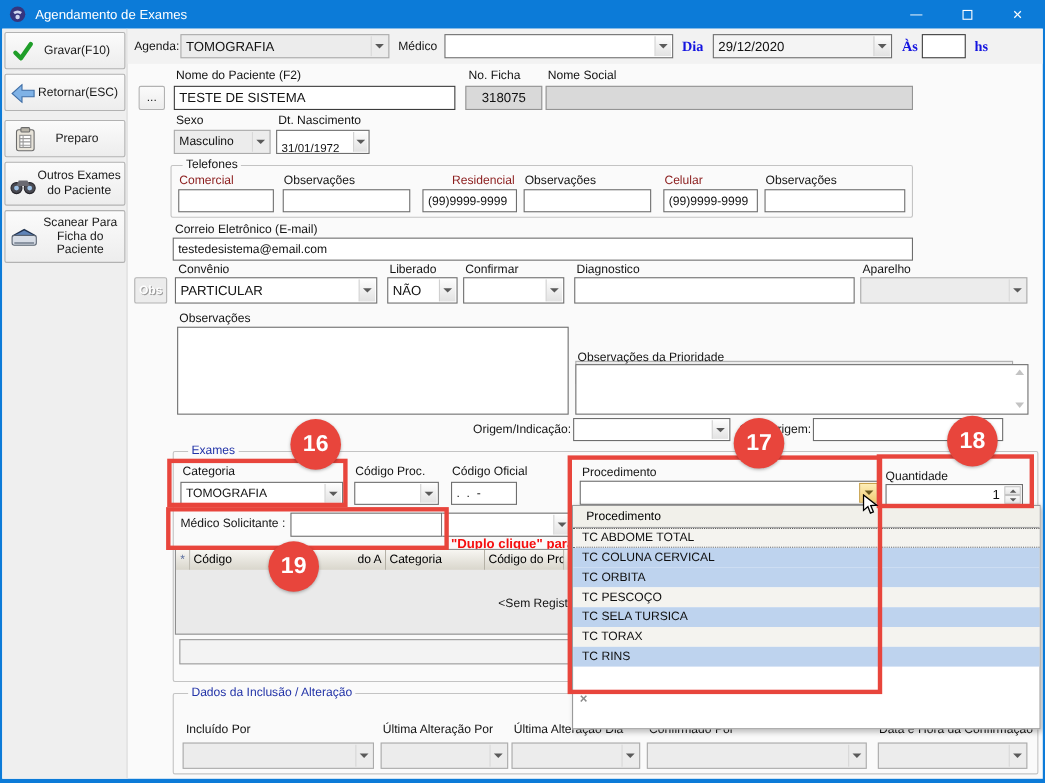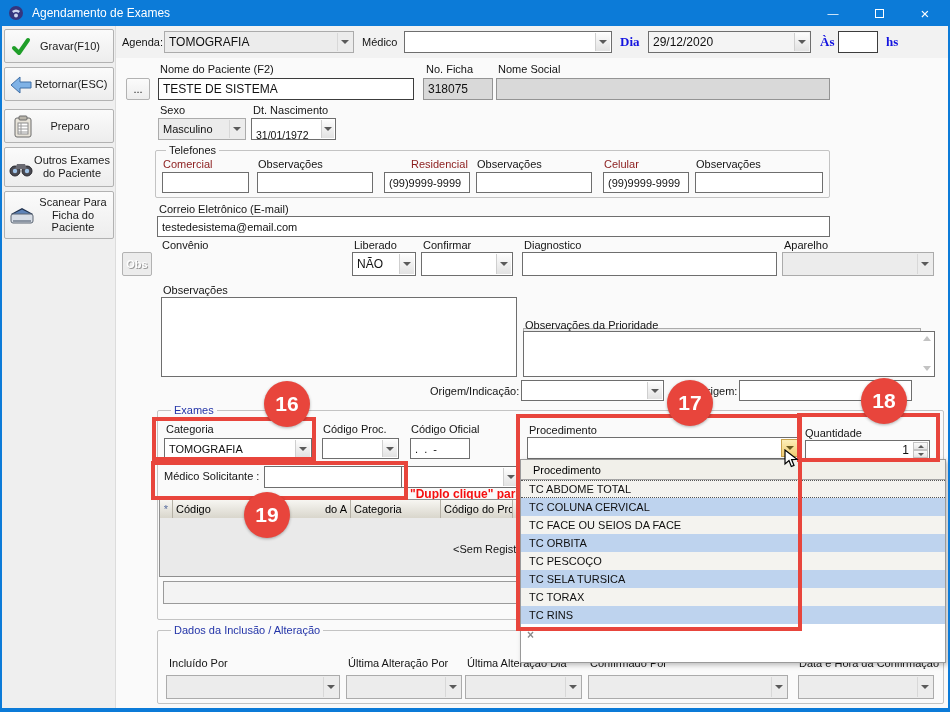--- a/index.html
+++ b/index.html
@@ -130,21 +130,21 @@
   <span class="l l-blue" style="left:884px;top:8px;">hs</span>
 
   <div class="btn" style="left:124px;top:52px;width:24px;height:22px;justify-content:center;">
     <span>...</span>
   </div>
   <span class="l" style="left:158px;top:37px;">Nome do Paciente (F2)</span>
   <div class="in dark" style="left:156px;top:52px;width:256px;height:22px;">
     <span>TESTE DE SISTEMA</span>
   </div>
   <span class="l" style="left:424px;top:37px;">No. Ficha</span>
-  <div class="in sunk" style="left:421px;top:52px;width:70px;height:22px;justify-content:flex-start;">
+  <div class="in sunk" style="left:421px;top:52px;width:70px;height:22px;justify-content:center;">
     <span style="font-size:12px;">318075</span>
   </div>
   <span class="l" style="left:496px;top:37px;">Nome Social</span>
   <div class="in sunk" style="left:494px;top:52px;width:334px;height:22px;">
     <span></span>
   </div>
   <span class="l" style="left:158px;top:78px;">Sexo</span>
   <div class="in cb dis" style="left:156px;top:92px;width:88px;height:22px;">
     <span>Masculino</span>
     <span class="ar">
@@ -188,20 +188,26 @@
 
   <span class="l" style="left:157px;top:177px;">Correio Eletrônico (E-mail)</span>
   <div class="in" style="left:155px;top:190px;width:673px;height:21px;">
     <span>testedesistema@email.com</span>
   </div>
 
   <div class="btn" style="left:120px;top:226px;width:30px;height:24px;justify-content:center;background:#ececec;">
     <span style="color:#fdfdfd;text-shadow:1px 1px 0 #9a9a9a;font-weight:bold;">Obs</span>
   </div>
   <span class="l" style="left:160px;top:213px;">Convênio</span>
+  <div class="in cb" style="left:157px;top:226px;width:184px;height:24px;">
+    <span style="font-size:12px;">PARTICULAR</span>
+    <span class="ar">
+          <i class="tri"></i>
+        </span>
+  </div>
   <span class="l" style="left:352px;top:213px;">Liberado</span>
   <div class="in cb" style="left:350px;top:226px;width:64px;height:24px;">
     <span style="font-size:12px;">NÃO</span>
     <span class="ar">
           <i class="tri"></i>
         </span>
   </div>
   <span class="l" style="left:421px;top:213px;">Confirmar</span>
   <div class="in cb" style="left:419px;top:226px;width:92px;height:24px;">
     <span></span>
@@ -363,23 +369,20 @@
     <div class="a" style="left:0;top:0;right:0;height:20px;background:#f1f0ea;border-bottom:1px solid #a5a5a5;display:flex;align-items:center;padding-left:12px;font-size:11px;">
       <span>Procedimento</span>
     </div>
     <div class="a" style="left:0;top:20px;right:0;height:144px;">
       <div class="ddi" style="border-top:1px dotted #555;border-bottom:1px dotted #555;">
             <span>TC ABDOME TOTAL</span>
           </div>
       <div class="ddi alt">
             <span>TC COLUNA CERVICAL</span>
           </div>
-      <div class="ddi">
-            <span>TC FACE OU SEIOS DA FACE</span>
-          </div>
       <div class="ddi alt">
             <span>TC ORBITA</span>
           </div>
       <div class="ddi">
             <span>TC PESCOÇO</span>
           </div>
       <div class="ddi alt">
             <span>TC SELA TURSICA</span>
           </div>
       <div class="ddi">

